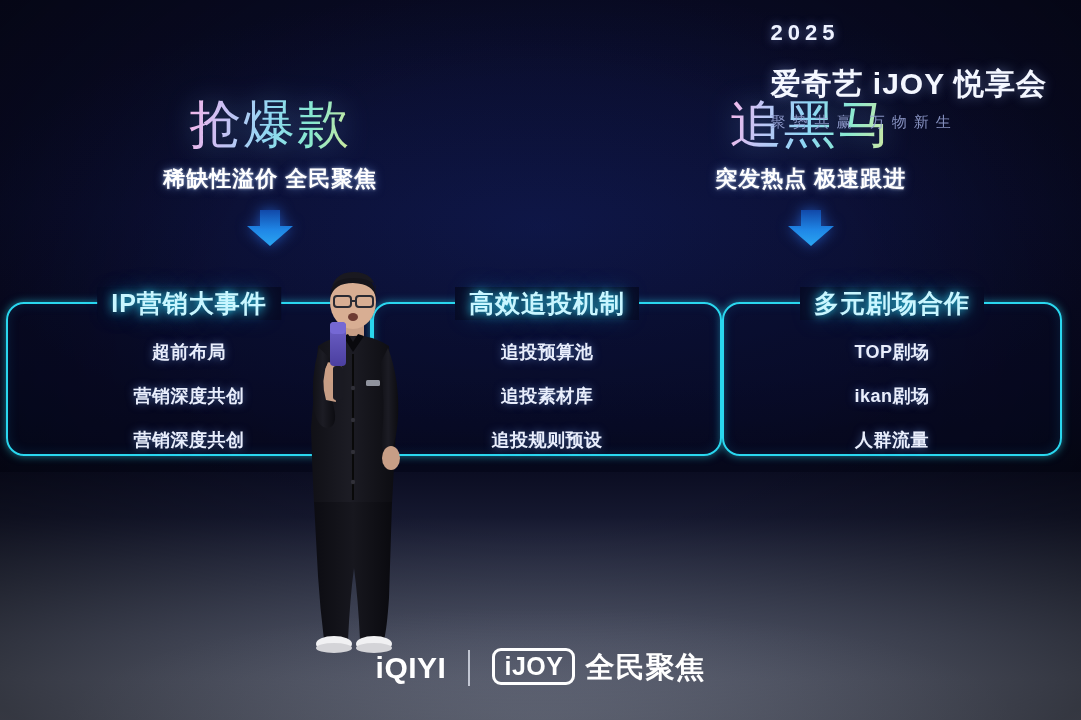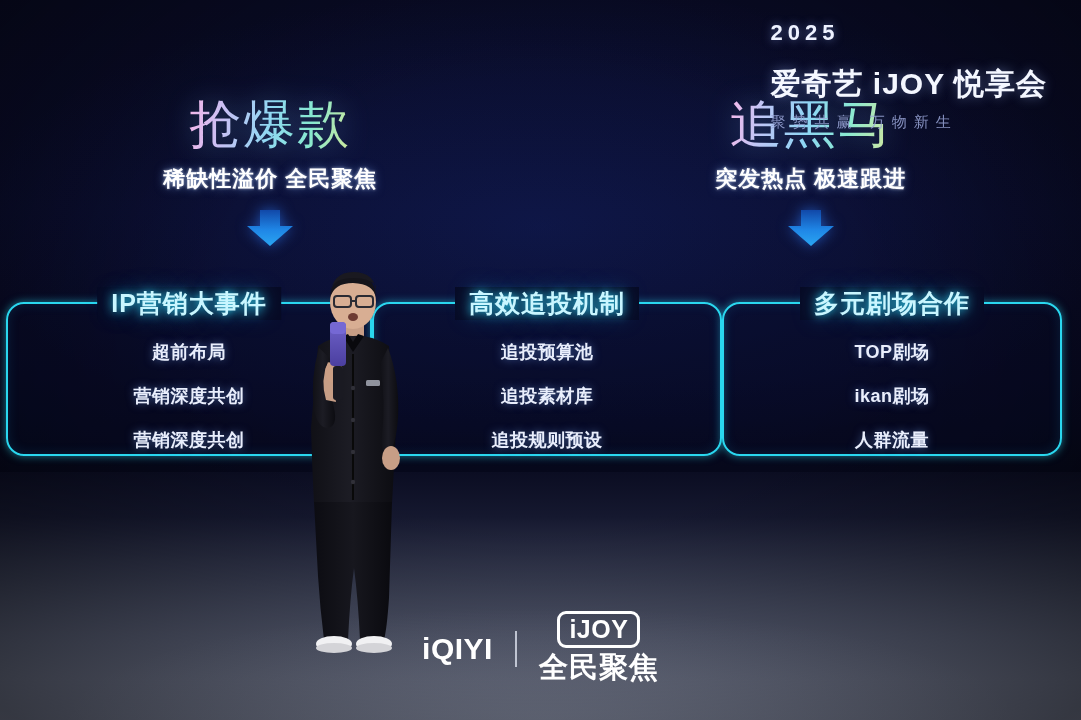--- a/index.html
+++ b/index.html
@@ -213,21 +213,21 @@
   .logo-iqiyi .en {
     font-size: 30px; font-weight: 700; letter-spacing: .5px;
   }
   .logo-iqiyi .cn {
     font-size: 29px; font-weight: 700; letter-spacing: 1px;
   }
   .logo-divider {
     width: 2px; height: 36px;
     background: rgba(240,244,255,.7);
   }
-  .logo-ijoy { display: flex; align-items: center; gap: 0; flex-direction: column; }
+  .logo-ijoy { display: flex; align-items: flex-start; gap: 10px; }
   .ijoy-mark {
     border: 3px solid #ffffff;
     border-radius: 9px;
     padding: 2px 9px 3px;
     font-size: 25px;
     font-weight: 900;
     letter-spacing: .5px;
     color: #ffffff;
     line-height: 1.05;
   }

